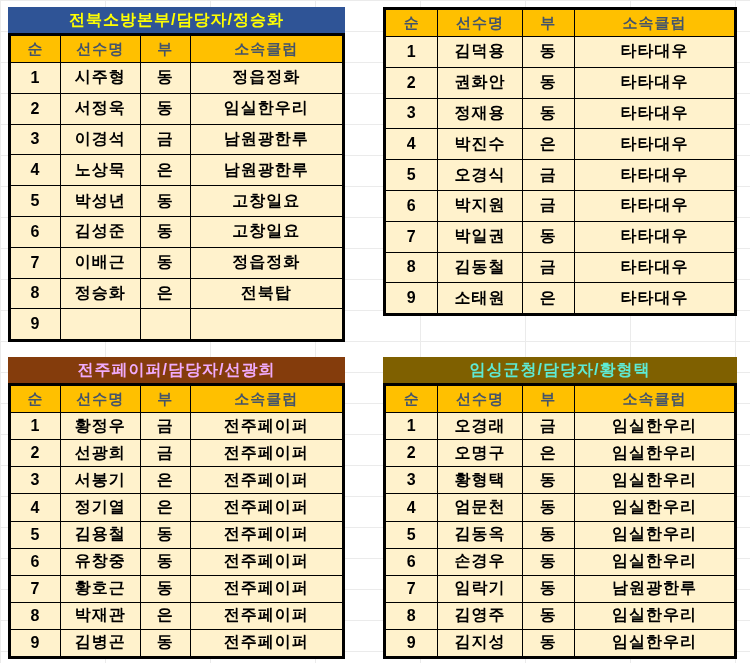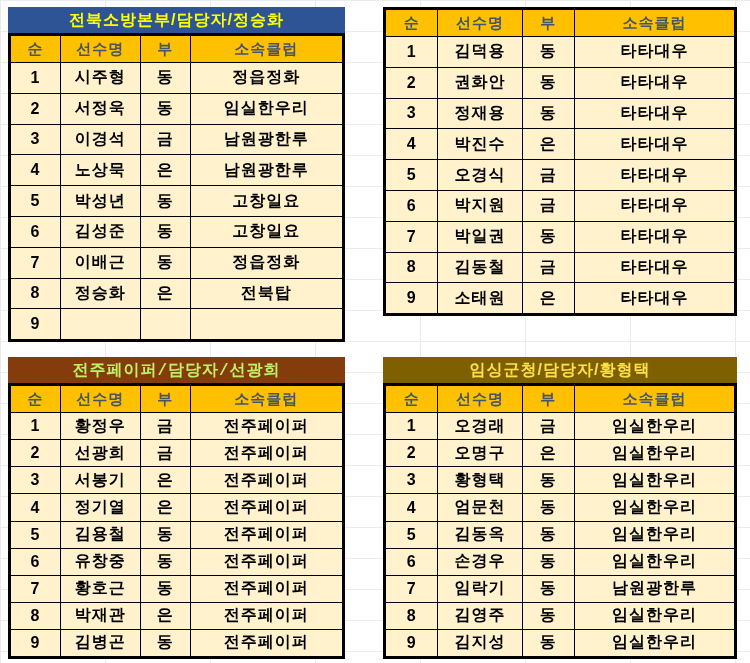--- a/index.html
+++ b/index.html
@@ -193,21 +193,21 @@
           <tr>
             <td>9</td>
             <td>소태원</td>
             <td>은</td>
             <td>타타대우</td>
           </tr>
         </tbody>
       </table>
     </section>
     <section class="tbl bottom">
-      <div class="title" style="background: rgb(132, 60, 12); color: #bef264; font-family: Liberation Mono, monospace;">전주페이퍼/담당자/선광희</div>
+      <div class="title" style="background: rgb(132, 60, 12); color: #f0abfc;">전주페이퍼/담당자/선광희</div>
       <table>
         <colgroup>
           <col style="width: 15.2%;">
           <col style="width: 24%;">
           <col style="width: 14.9%;">
           <col style="width: 45.9%;">
         </colgroup>
         <thead>
           <tr>
             <th>순</th>
@@ -268,21 +268,21 @@
           <tr>
             <td>9</td>
             <td>김병곤</td>
             <td>동</td>
             <td>전주페이퍼</td>
           </tr>
         </tbody>
       </table>
     </section>
     <section class="tbl bottom">
-      <div class="title" style="background: rgb(127, 96, 0); color: #fde047;">임싱군청/담당자/황형택</div>
+      <div class="title" style="background: rgb(127, 96, 0); color: #5eead4;">임싱군청/담당자/황형택</div>
       <table>
         <colgroup>
           <col style="width: 15.2%;">
           <col style="width: 24%;">
           <col style="width: 14.9%;">
           <col style="width: 45.9%;">
         </colgroup>
         <thead>
           <tr>
             <th>순</th>

